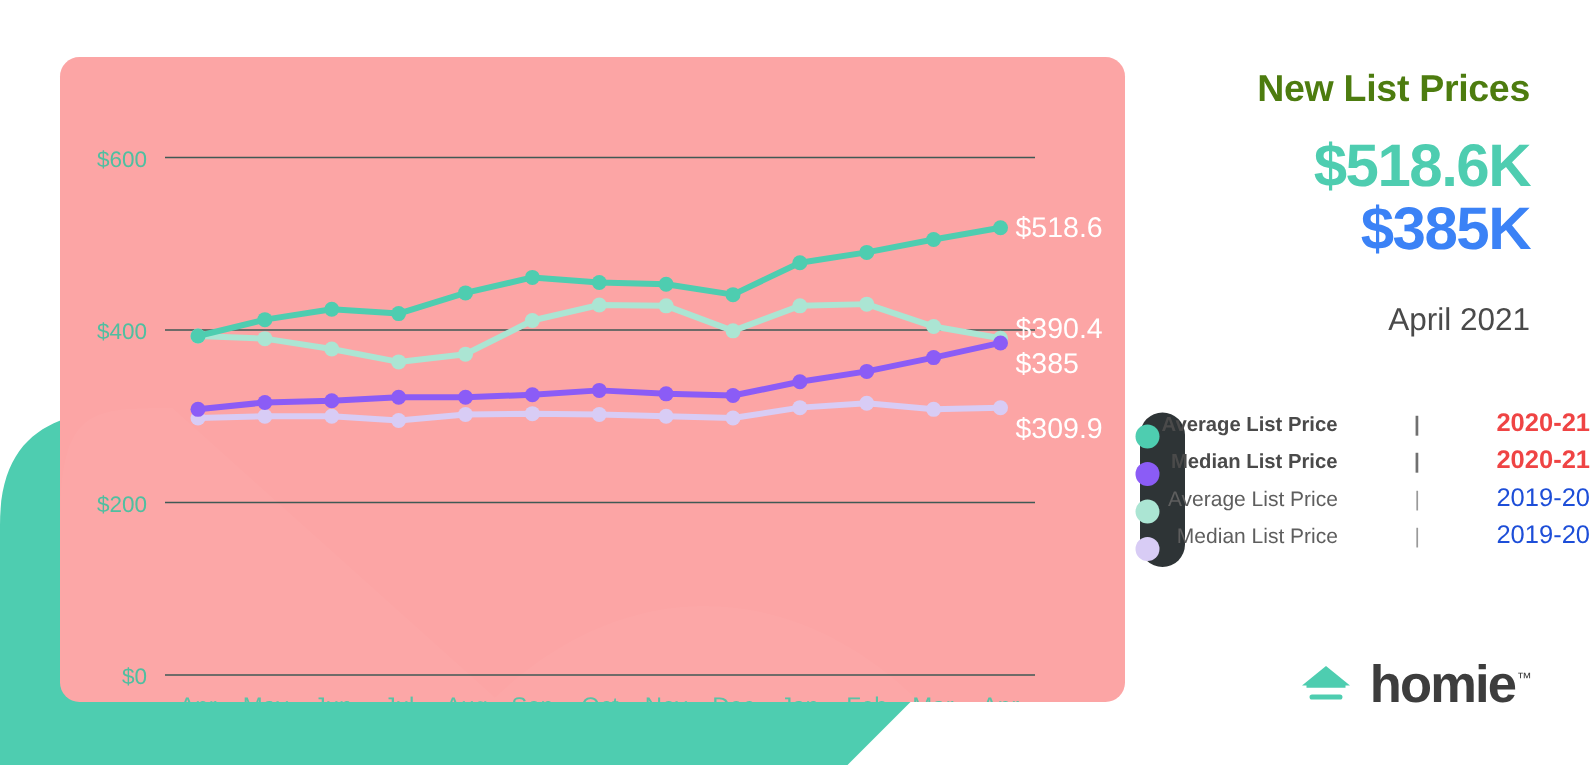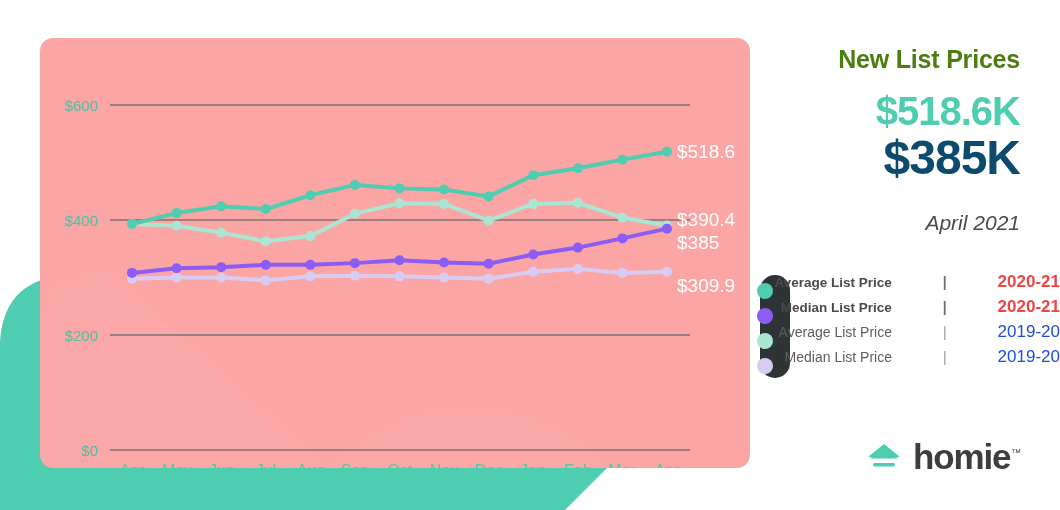--- a/index.html
+++ b/index.html
@@ -100,33 +100,32 @@
   }
   .kpi-primary {
     font-size: 40px;
     font-weight: bold;
     color: #4ecdb0;
     letter-spacing: -1px;
     line-height: 1.12;
     margin-top: 15px;
   }
   .kpi-secondary {
-    font-size: 48px;
-    font-weight: bold;
-    color: #0c4a6e;
+    font-size: 40px;
+    font-weight: bold;
+    color: #3b82f6;
     letter-spacing: -1px;
     line-height: 1.12;
     margin-top: -2px;
   }
   .kpi-date {
     font-size: 21px;
     color: #4a4a4a;
     margin-top: 26px;
     line-height: 1.1;
-    font-style: italic;
   }
 
   
   .legend {
     position: absolute;
     left: 0px;
     top: 272px;
     width: 290px;
     height: 110px;
   }

